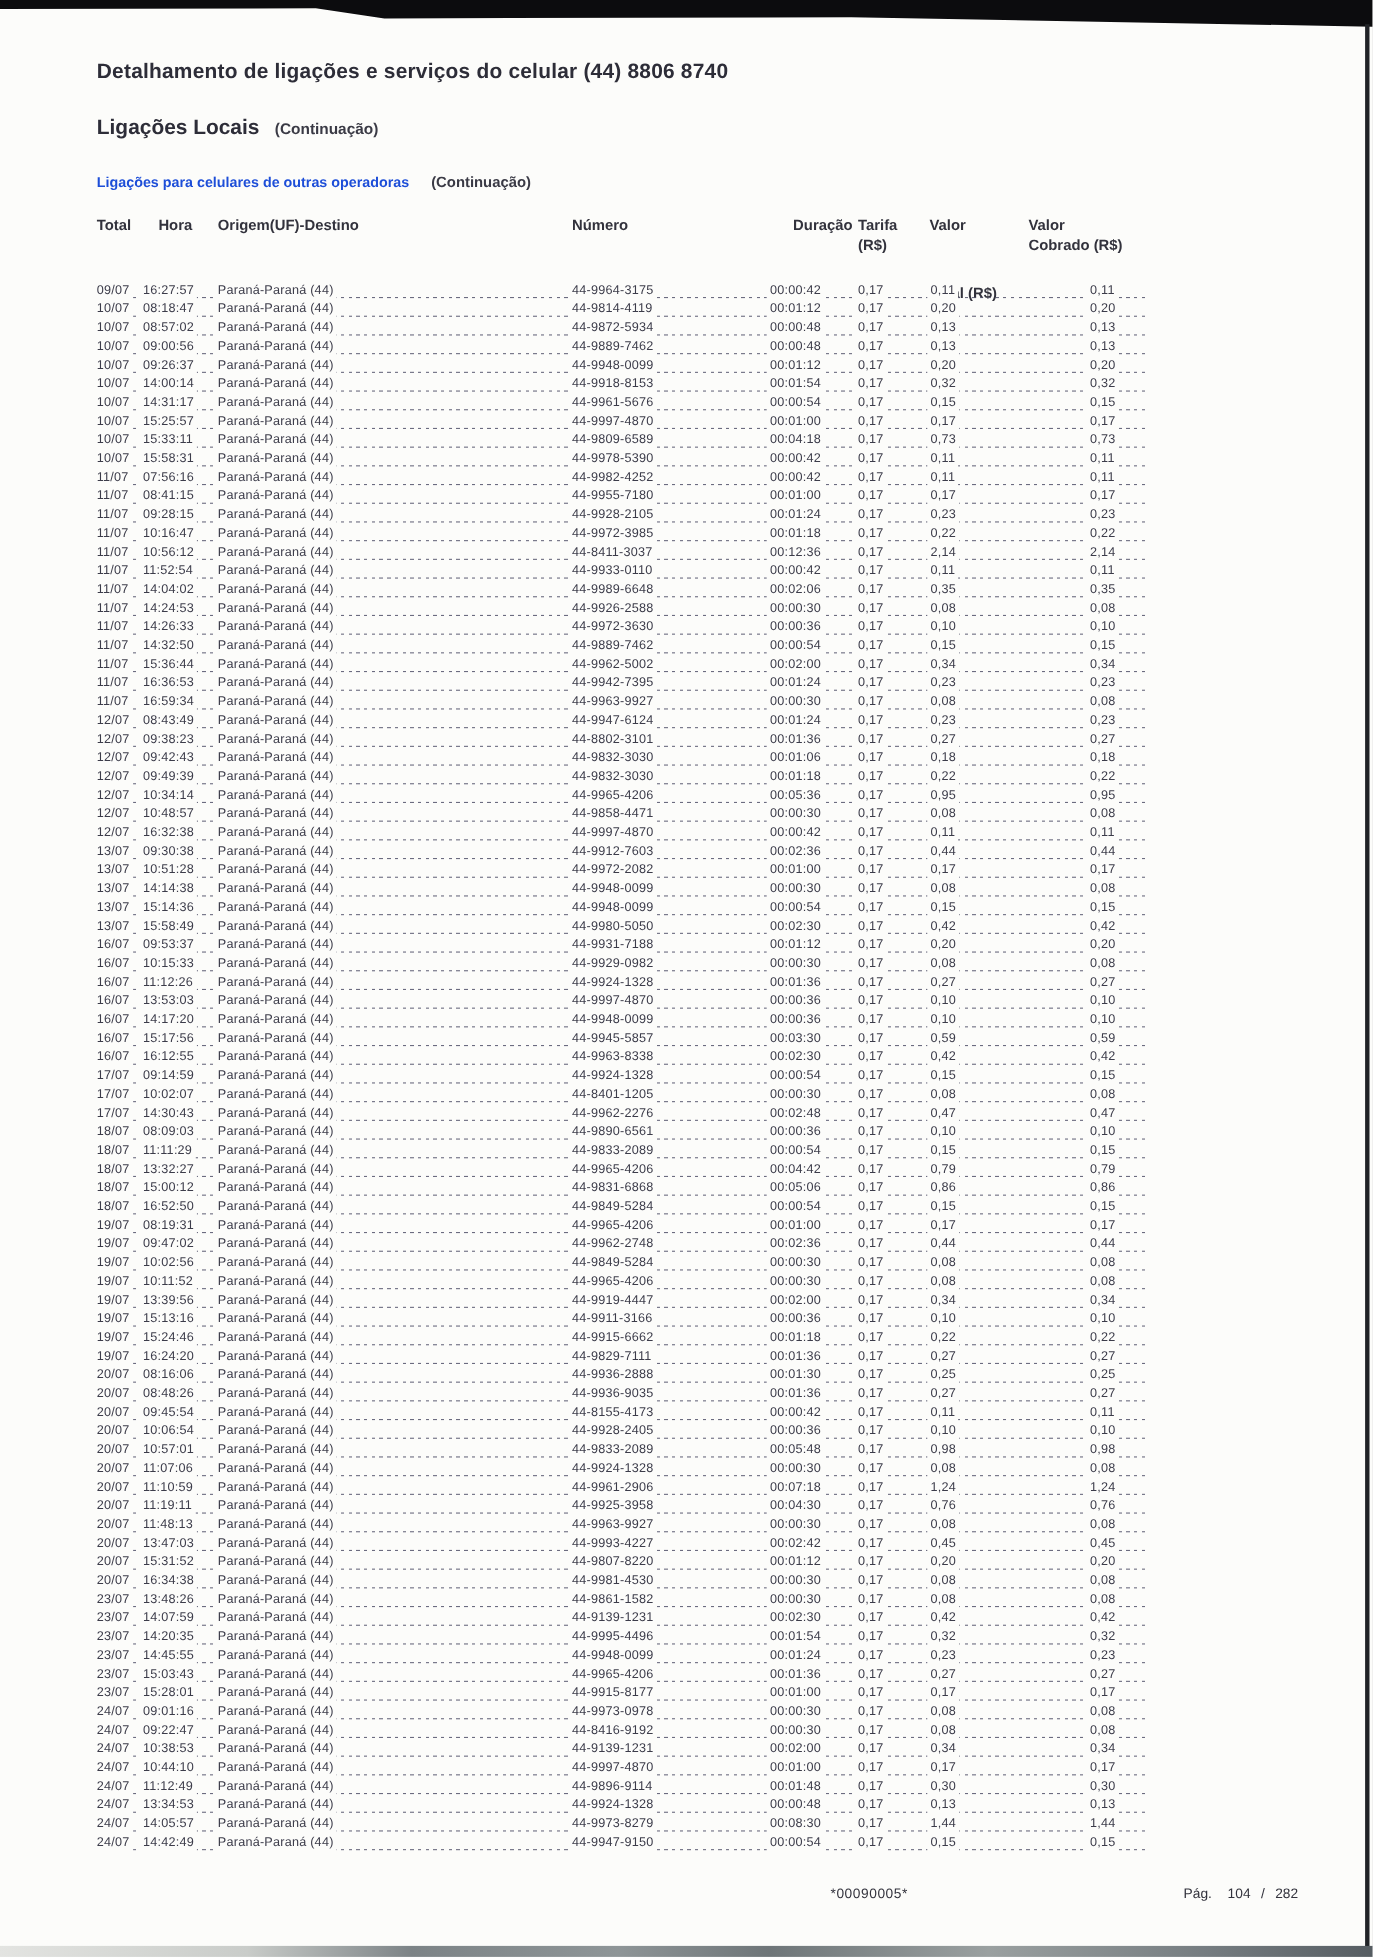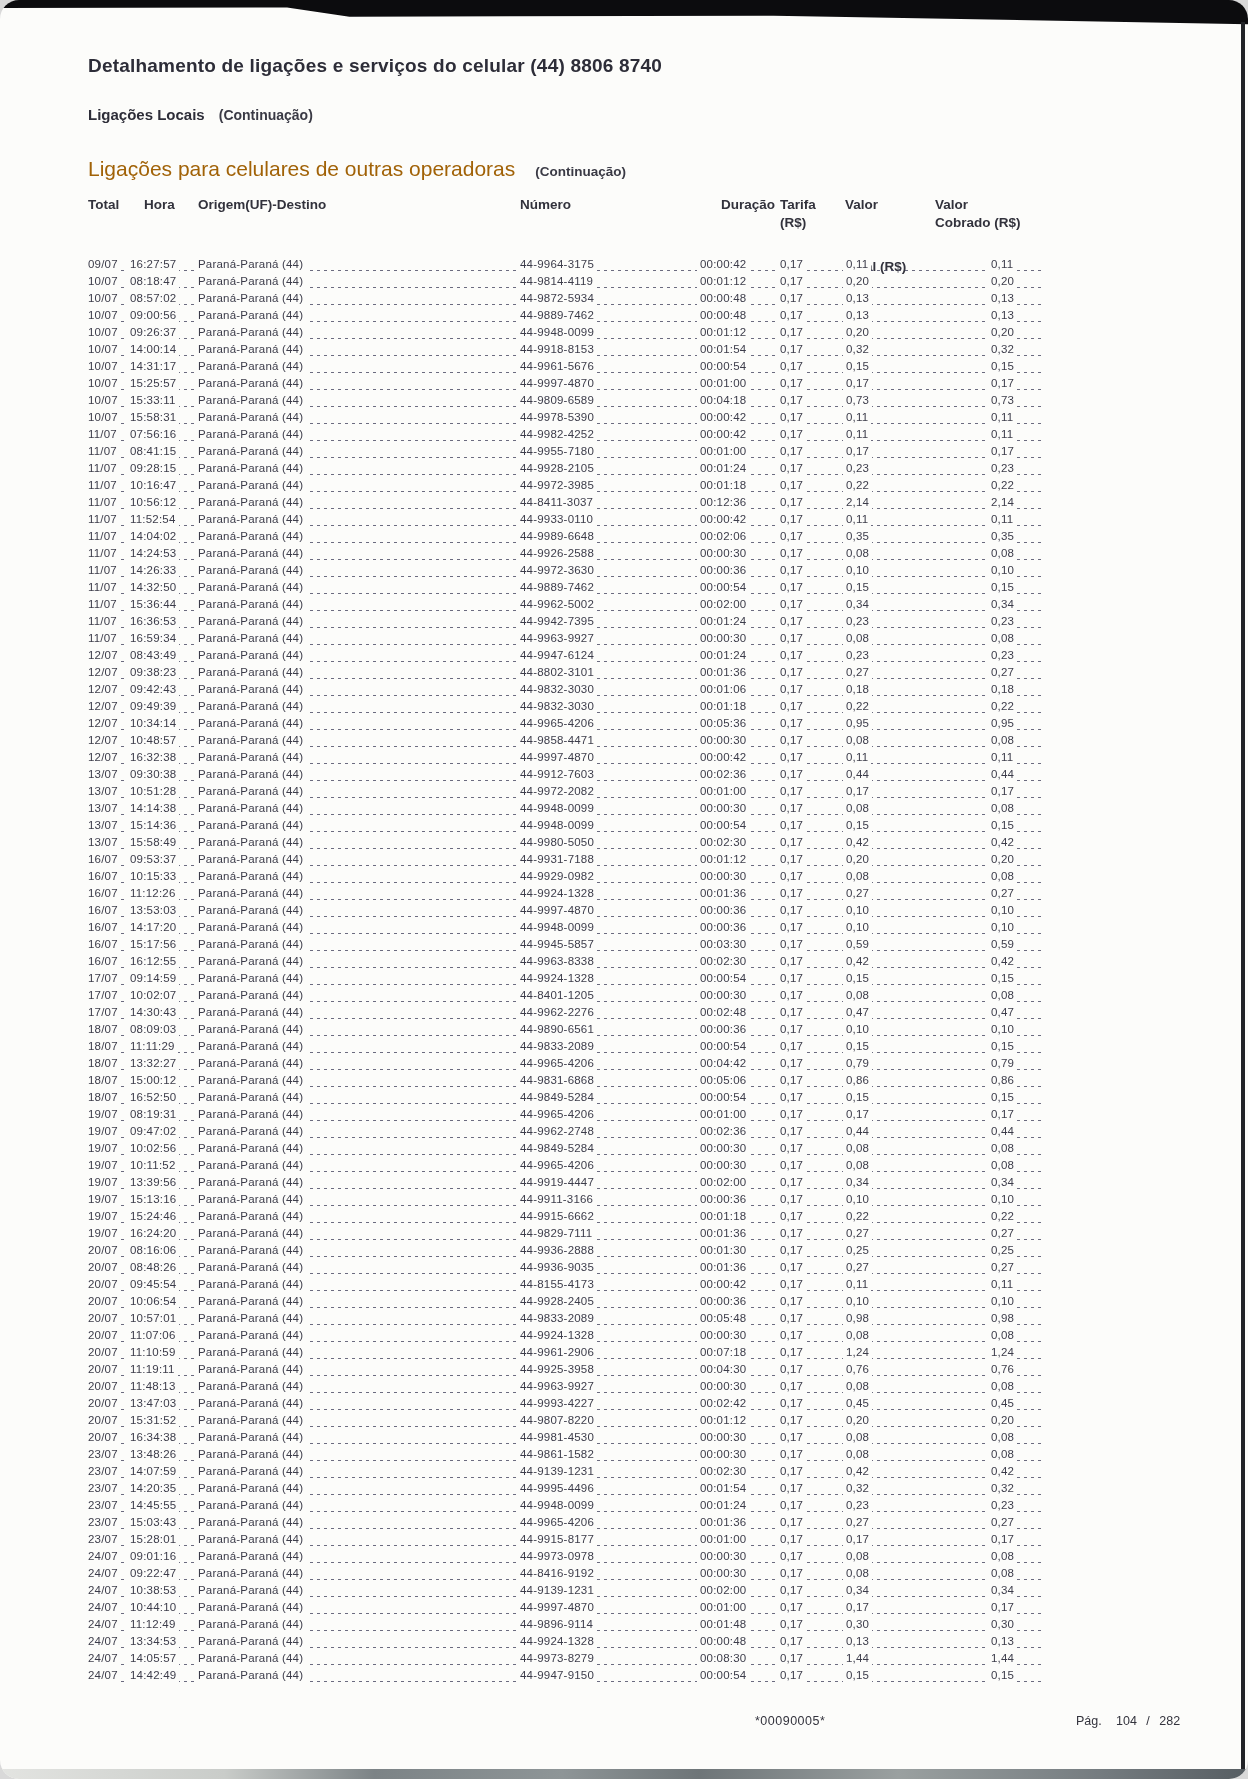--- a/index.html
+++ b/index.html
@@ -1,36 +1,36 @@
 <!DOCTYPE html>
 <html><head>
 <meta charset="utf-8">
 <style>
   html,body { margin:0; padding:0; background:#d9d9d9; }
   .page {
     position:relative; width:1248px; height:1779px; margin:0 auto;
     background:#fcfcfa; overflow:hidden;
-    font-family:"Liberation Sans", sans-serif; color:#35353f;border-radius:19px;
+    font-family:"Liberation Sans", sans-serif; color:#35353f;
   }
   
   .scan-top-bar {
     position:absolute; top:0; left:0; width:100%; height:27px; background:#0c0c0e;
     clip-path:polygon(0 0, 100% 0, 100% 90%, 62% 58%, 28% 62%, 23% 28%, 0 30%);
   }
   .scan-right-line { position:absolute; top:22px; right:3px; width:4px; height:1748px; background:#212327; }
   .scan-bottom-bar {
     position:absolute; bottom:0; left:0; width:100%; height:10px;
     background:linear-gradient(90deg,#e3e4e1 0%,#c9ccc9 18%,#7c8386 30%,#8e9597 45%,#6e7578 56%,#9aa0a0 72%,#757c80 88%,#565d62 100%);
   }
   .title { position:absolute; left:88px; top:55px; font-size:19px; font-weight:bold; color:#2d2d38; letter-spacing:.2px; }
   .section { position:absolute; left:88px; top:106px; }
-  .section .h { font-size:15px; font-weight:bold; color:#2d2d38; }
+  .section .h { font-size:19px; font-weight:bold; color:#2d2d38; }
   .section .cont { font-size:14px; font-weight:bold; color:#3a3a45; margin-left:14px; }
   .subsection { position:absolute; left:88px; top:157px; }
-  .subsection .h { font-size:21px; font-weight:normal; color:#a16207; }
+  .subsection .h { font-size:13px; font-weight:bold; color:#1d4ed8; }
   .subsection .cont { font-size:13.5px; font-weight:bold; color:#3a3a45; margin-left:20px; }
 
   .thead { position:absolute; top:196px; left:0; width:100%; font-size:13.5px; font-weight:bold; color:#32323c; }
   .thead span { position:absolute; white-space:nowrap; line-height:17px; }
   .h-data    { left:88px; }
   .h-hora    { left:144px; }
   .h-origem  { left:198px; }
   .h-numero  { left:520px; }
   .h-duracao { left:681px;padding-left:40px; }
   .h-tarifa-1 { left:780px; }  .h-tarifa-2 { left:780px; top:18px; }

